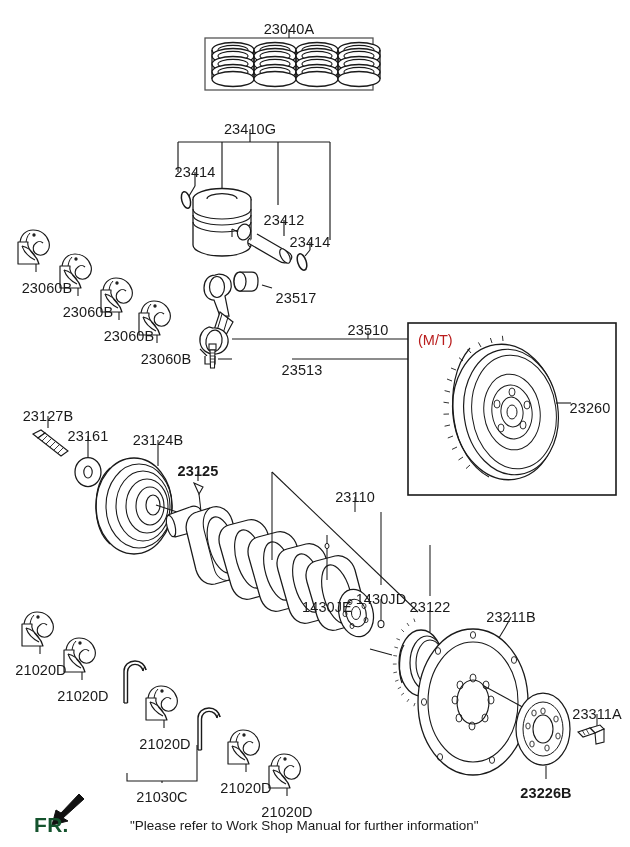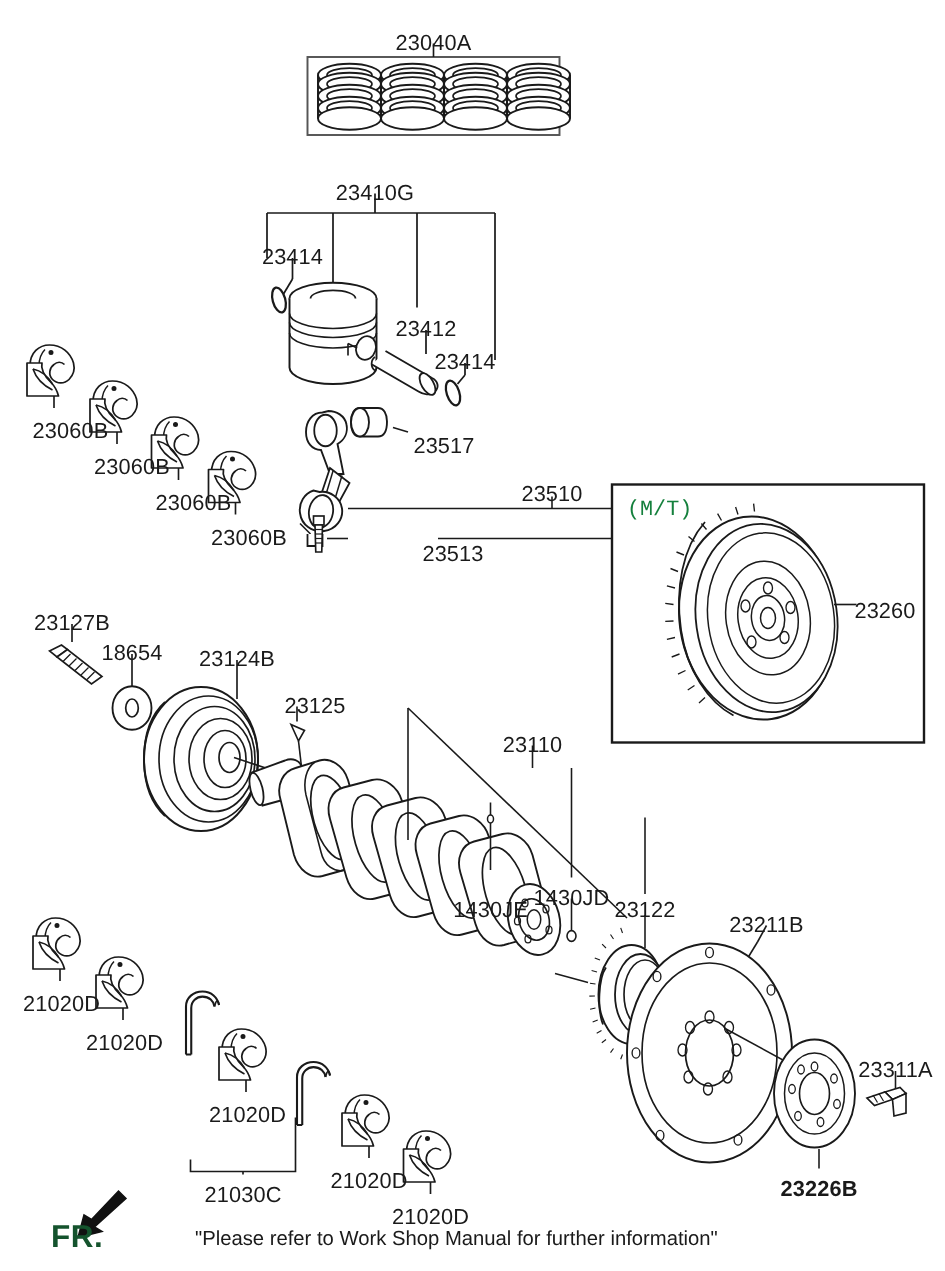--- a/index.html
+++ b/index.html
@@ -42,23 +42,23 @@
   .fr {
     position: absolute;
     font-family: "Liberation Sans", sans-serif;
     font-size: 21px;
     font-weight: bold;
     color: #14532d;
     letter-spacing: 0.3px;
   }
   .mt {
     position: absolute;
-    font-family: Liberation Mono, monospace;
+    font-family: Liberation Sans, sans-serif;
     font-size: 14.5px;
-    color: #15803d;
+    color: #b91c1c;
   }
 </style>
 </head>
 <body>
 
 <div id="page">
 
   <svg id="art" viewBox="0 0 630 847" xmlns="http://www.w3.org/2000/svg">
     <defs>
       <g id="bearingShell">
@@ -435,23 +435,23 @@
       <div class="lbl center" style="left: 310px; top: 235px;">23414</div>
       <div class="lbl center" style="left: 296px; top: 291px;">23517</div>
       <div class="lbl center" style="left: 368px; top: 323px;">23510</div>
       <div class="lbl center" style="left: 262px; top: 363px; margin-left: 40px;">23513</div>
       <div class="lbl center" style="left: 47px; top: 281px;">23060B</div>
       <div class="lbl center" style="left: 88px; top: 305px;">23060B</div>
       <div class="lbl center" style="left: 129px; top: 329px;">23060B</div>
       <div class="lbl center" style="left: 166px; top: 352px;">23060B</div>
       <div class="lbl center" style="left: 590px; top: 401px;">23260</div>
       <div class="lbl center" style="left: 48px; top: 409px;">23127B</div>
-      <div class="lbl center" style="left: 88px; top: 429px;">18654</div>
+      <div class="lbl center" style="left: 88px; top: 429px;">23161</div>
       <div class="lbl center" style="left: 158px; top: 433px;">23124B</div>
-      <div class="lbl center" style="left: 210px; top: 464px;">23125</div>
+      <div class="lbl center" style="left: 198px; top: 464px; font-weight: bold;">23125</div>
       <div class="lbl center" style="left: 355px; top: 490px;">23110</div>
       <div class="lbl center" style="left: 327px; top: 556px; margin-top: 44px;">1430JE</div>
       <div class="lbl center" style="left: 381px; top: 592px;">1430JD</div>
       <div class="lbl center" style="left: 430px; top: 600px;">23122</div>
       <div class="lbl center" style="left: 511px; top: 610px;">23211B</div>
       <div class="lbl center" style="left: 597px; top: 707px;">23311A</div>
       <div class="lbl center" style="left: 546px; top: 786px; font-weight: bold;">23226B</div>
       <div class="lbl center" style="left: 41px; top: 663px;">21020D</div>
       <div class="lbl center" style="left: 83px; top: 689px;">21020D</div>
       <div class="lbl center" style="left: 165px; top: 737px;">21020D</div>

